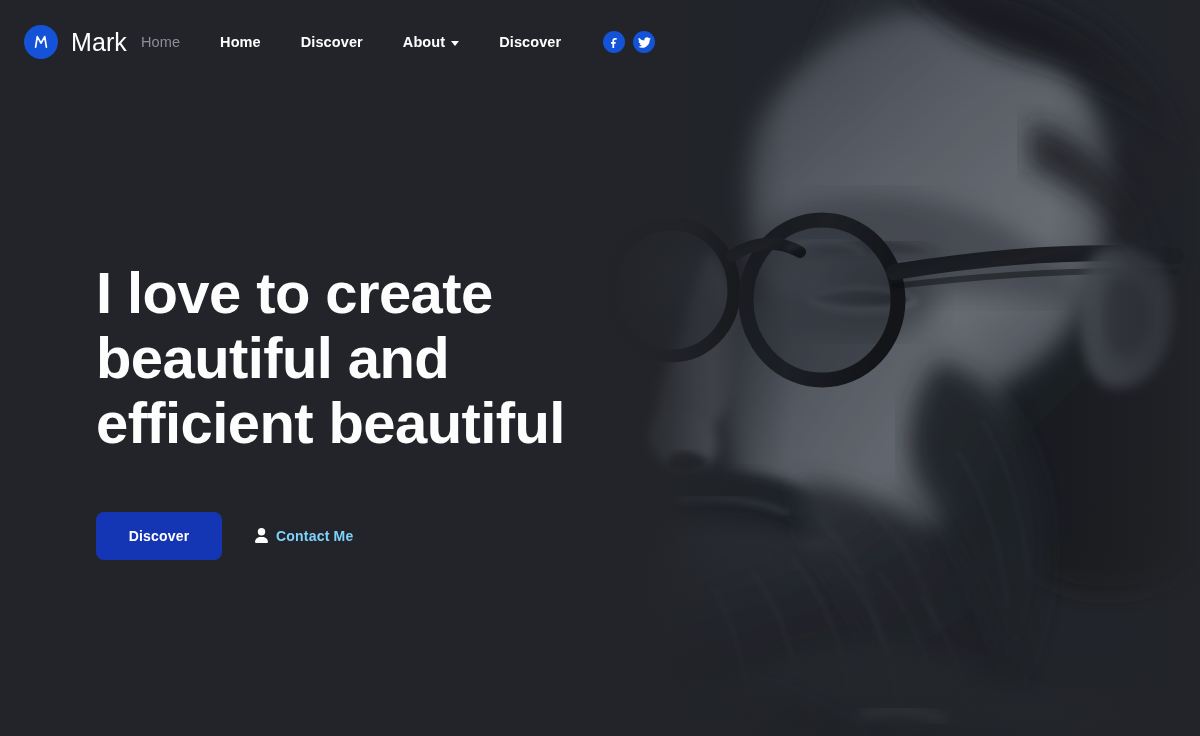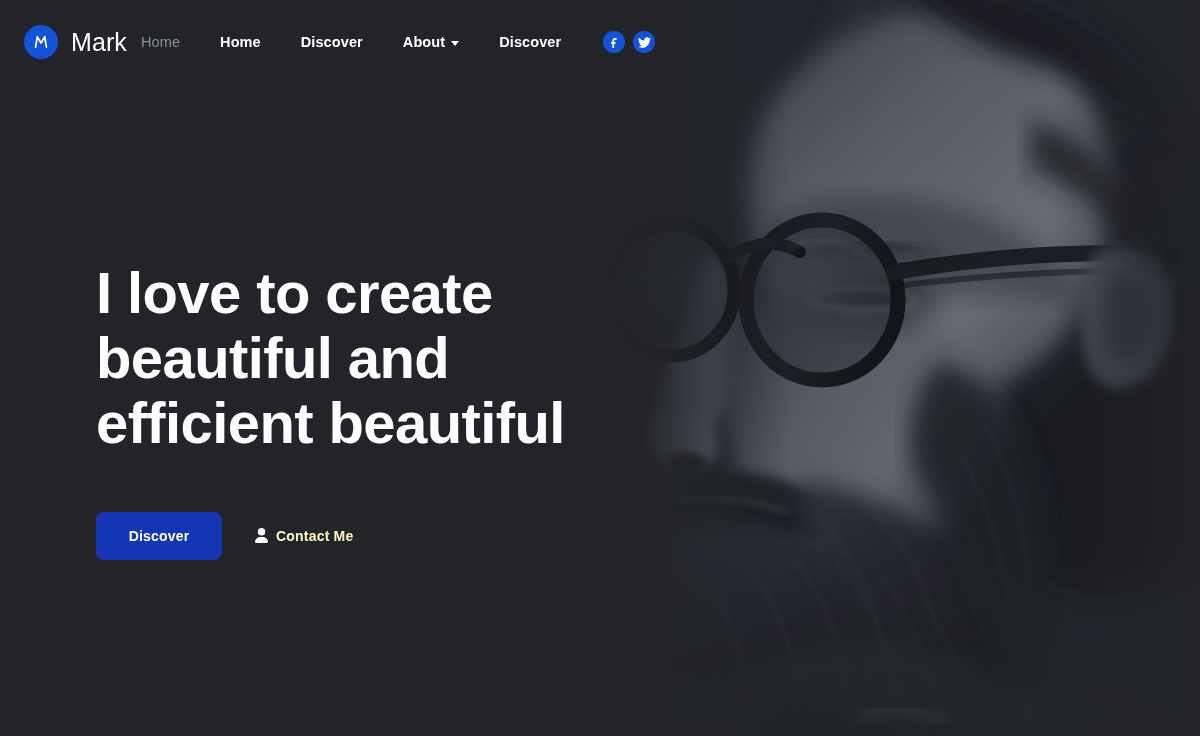--- a/index.html
+++ b/index.html
@@ -204,21 +204,21 @@
     border-radius:8px;
     cursor:pointer;
     font-family:"Liberation Sans", sans-serif;
   }
 
   .btn-contact {
     display:inline-flex;
     align-items:center;
     gap:8px;
     margin-left:25px;
-    color:#fef9c3;
+    color:#7dd3fc;
     font-size:14px;
     font-weight:700;
     letter-spacing:0.2px;
     text-decoration:none;
     background:none;
     border:none;
     cursor:pointer;
     padding:6px 8px;
     font-family:"Liberation Sans", sans-serif;
   }

